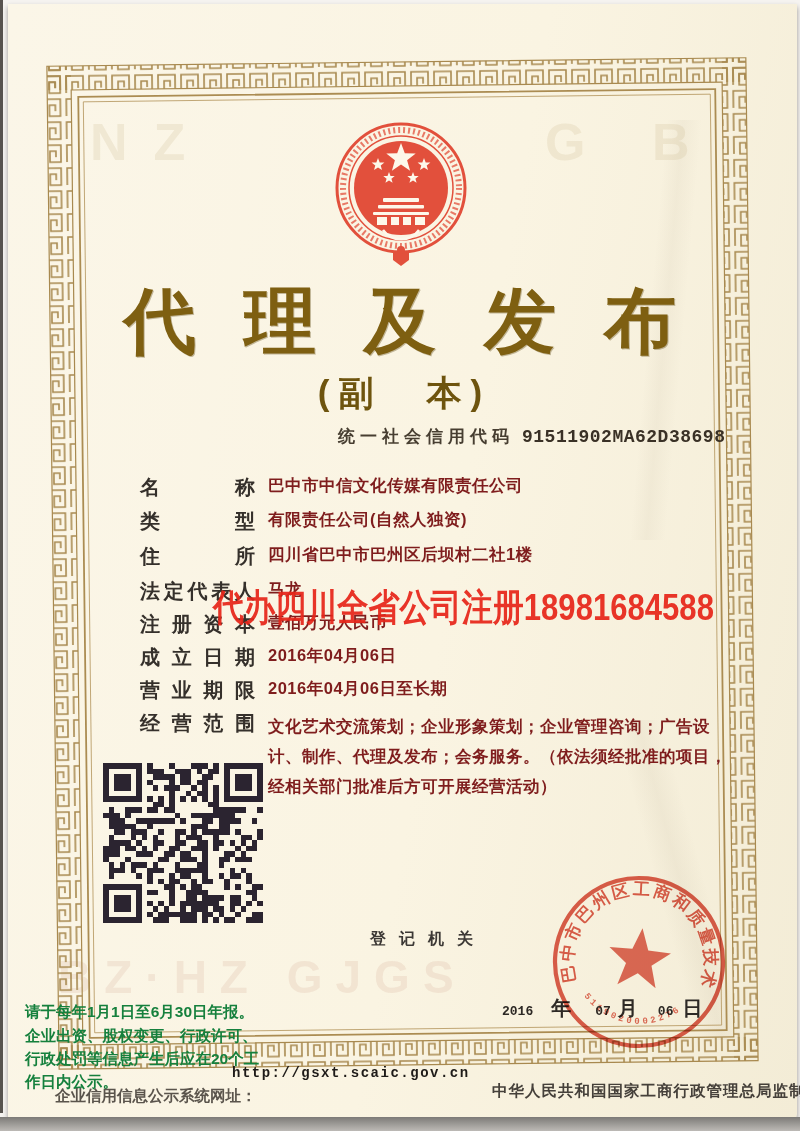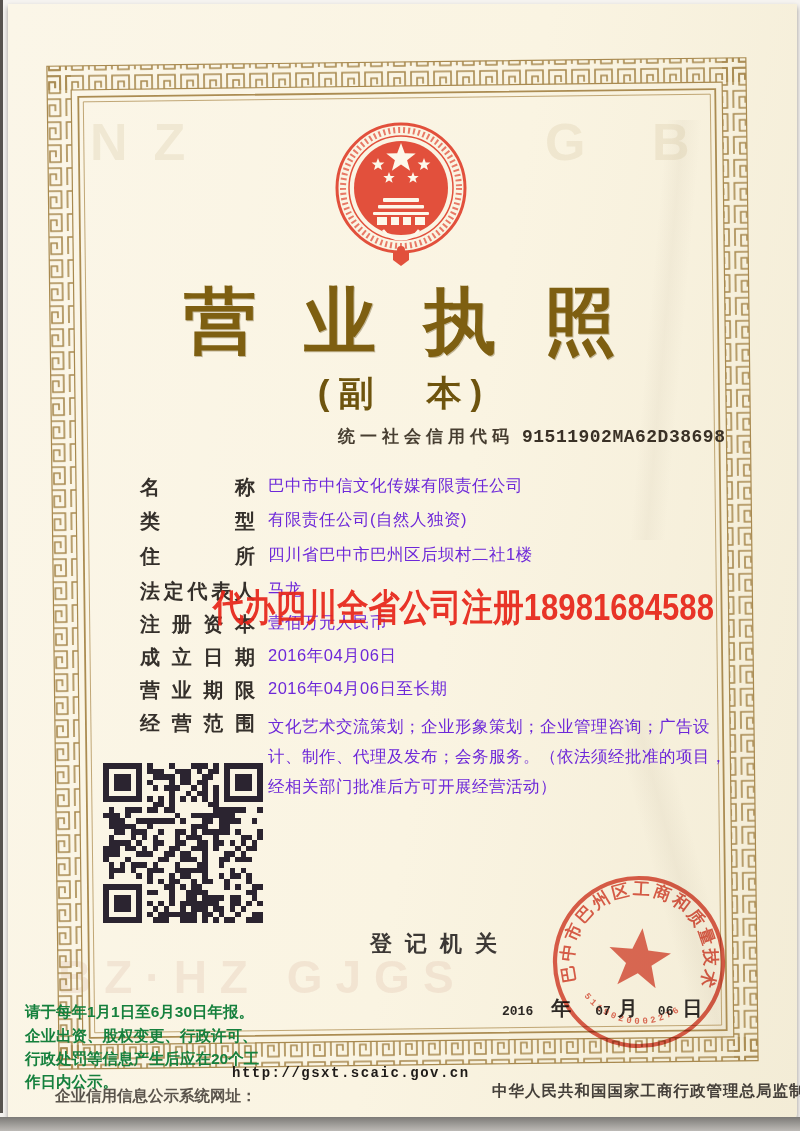--- a/index.html
+++ b/index.html
@@ -19,26 +19,26 @@
     font-size:72px;font-weight:800;color:#7e5f11;letter-spacing:48px;padding-left:48px;box-sizing:border-box;
     text-shadow:1px 1px 0 rgba(90,65,10,.35);}
   .doc-subtitle{position:absolute;left:0;top:370px;width:800px;text-align:center;
     font-size:35px;font-weight:700;color:#6e540e;letter-spacing:9px;padding-left:9px;box-sizing:border-box;}
   .code-row{position:absolute;left:338px;top:425px;white-space:nowrap;}
   .code-label{font-size:17px;font-weight:700;letter-spacing:5px;color:#473e31;}
   .code-value{font-family:"Liberation Mono",monospace;font-size:18px;font-weight:600;color:#3a3126;margin-left:8px;letter-spacing:0.5px;}
   .row{position:absolute;left:140px;}
   .row-label{position:absolute;left:0;top:0;width:115px;display:flex;justify-content:space-between;
     font-size:20px;font-weight:700;color:#35302b;}
-  .row-value{position:absolute;left:128px;top:1px;width:470px;font-size:16.5px;font-weight:400;color:#6d28d9;letter-spacing:0.5px;}
+  .row-value{position:absolute;left:128px;top:1px;width:470px;font-size:16.5px;font-weight:700;color:#7f1d1d;letter-spacing:0.5px;}
   .row-value.wrap{line-height:30px;width:465px;}
   .ad-overlay{position:absolute;left:213px;top:583px;font-size:37px;font-weight:700;color:#e7261a;
     white-space:nowrap;transform:scaleX(.84);transform-origin:left top;opacity:.93;}
   .qr{position:absolute;left:103px;top:763px;width:160px;height:160px;}
-  .registrar{position:absolute;left:370px;top:929px;font-size:22px;font-weight:700;letter-spacing:13px;color:#3c3835;white-space:nowrap;}
+  .registrar{position:absolute;left:370px;top:929px;font-size:16px;font-weight:700;letter-spacing:13px;color:#3c3835;white-space:nowrap;}
   .date-row{position:absolute;left:502px;top:995px;display:flex;align-items:baseline;color:#2d2925;white-space:nowrap;}
   .date-num{font-family:Liberation Mono, monospace;font-size:13px;font-weight:700;}
   .date-unit{font-size:20px;font-weight:700;}
   .dg1{margin-left:18px;} .dg2{margin-left:24px;} .dg3{margin-left:7px;} .dg4{margin-left:20px;} .dg5{margin-left:9px;}
   .seal{position:absolute;left:543px;top:866px;mix-blend-mode:multiply;opacity:.9;}
   .footer-note{position:absolute;left:25px;width:270px;font-size:15.5px;font-weight:700;color:#15803d;white-space:nowrap;}
   .fn0{top:1002px;} .fn1{top:1026px;} .fn2{top:1049px;} .fn3{top:1072px;}
   .fn4{top:1086px;left:55px;color:#5a544c;}
   .site-url{position:absolute;left:232px;top:1065px;font-family:"Liberation Mono",monospace;
     font-size:14px;font-weight:700;letter-spacing:1.5px;color:#1e1b18;white-space:nowrap;}
@@ -96,21 +96,21 @@
       <rect x="46" y="107" width="10" height="8"></rect>
       <rect x="60" y="107" width="8" height="8"></rect>
       <rect x="72" y="107" width="8" height="8"></rect>
       <rect x="84" y="107" width="10" height="8"></rect>
       <path d="M52 120 a22 22 0 0 0 36 0" fill="none" stroke="#fdf8ea" stroke-width="2.5"></path>
     </g>
     <path d="M62 142 h16 v8 l-8 6 -8 -6 Z" fill="#e2503c"></path>
     <circle cx="70" cy="140" r="4" fill="#e2503c"></circle>
   </svg>
 
-  <div class="doc-title">营业执照</div>
+  <div class="doc-title">代理及发布</div>
   <div class="doc-subtitle">(副　本)</div>
 
   <div class="code-row">
     <span class="code-label">统一社会信用代码</span><span class="code-value">91511902MA62D38698</span>
   </div>
 
   <div class="row" style="top:474px">
     <div class="row-label">
         <span>名</span>
         <span>称</span>

